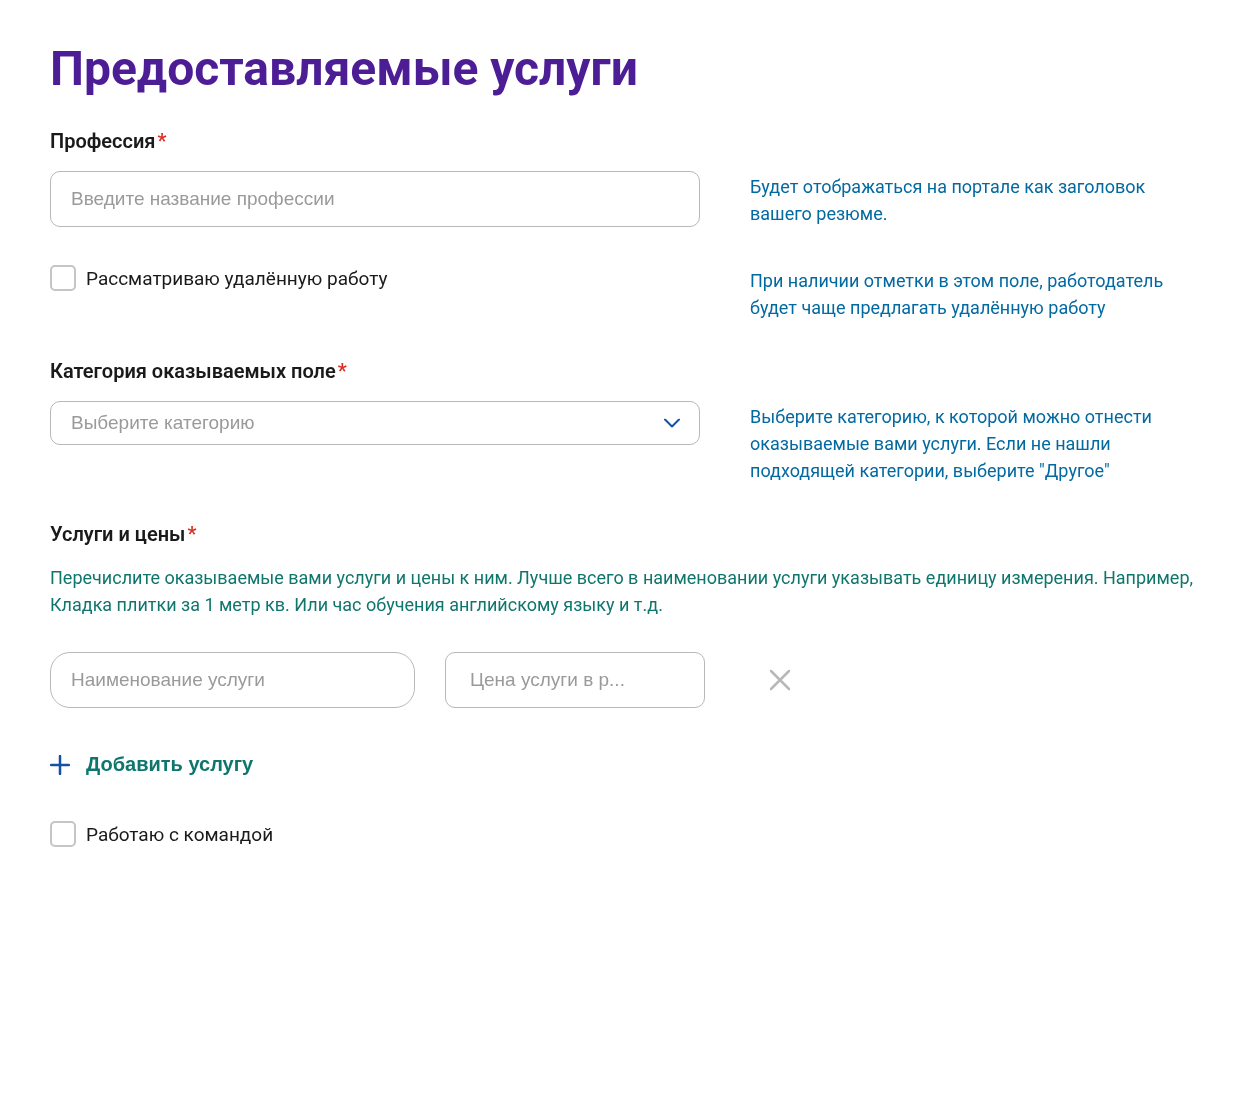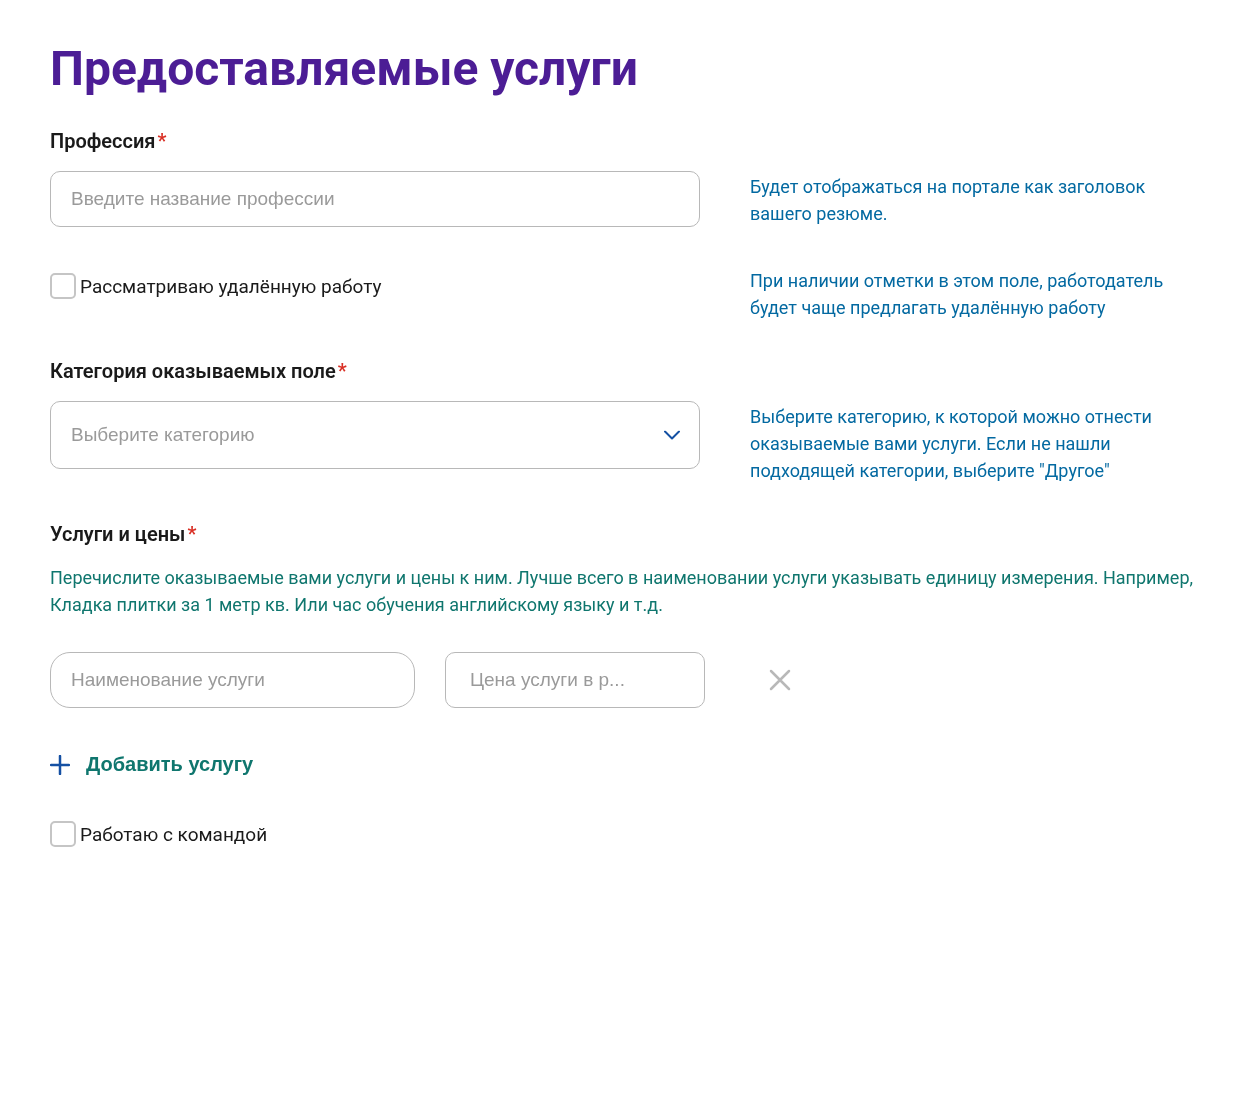--- a/index.html
+++ b/index.html
@@ -60,21 +60,21 @@
     }
     .text-input::placeholder {
       color: #9a9a9a;
     }
     .select-wrapper {
       position: relative;
       width: 100%;
     }
     .select-input {
       width: 100%;
-      height: 68px;
+      height: 44px;
       padding: 0 50px 0 20px;
       border: 1px solid #b8b8b8;
       border-radius: 10px;
       font-size: 19px;
       color: #9a9a9a;
       background: #ffffff;
       appearance: none;
       outline: none;
       cursor: pointer;
       text-align: left;
@@ -89,22 +89,21 @@
       pointer-events: none;
     }
     .hint-text {
       font-size: 18px;
       line-height: 1.5;
       color: #0369a1;
     }
     .checkbox-row {
       display: flex;
       align-items: center;
-      gap: 4px;
-      margin-top: 8px;
+      gap: 10px;
     }
     .checkbox {
       width: 26px;
       height: 26px;
       border: 2px solid #c5c5c5;
       border-radius: 5px;
       background: #ffffff;
       cursor: pointer;
       flex-shrink: 0;
     }

